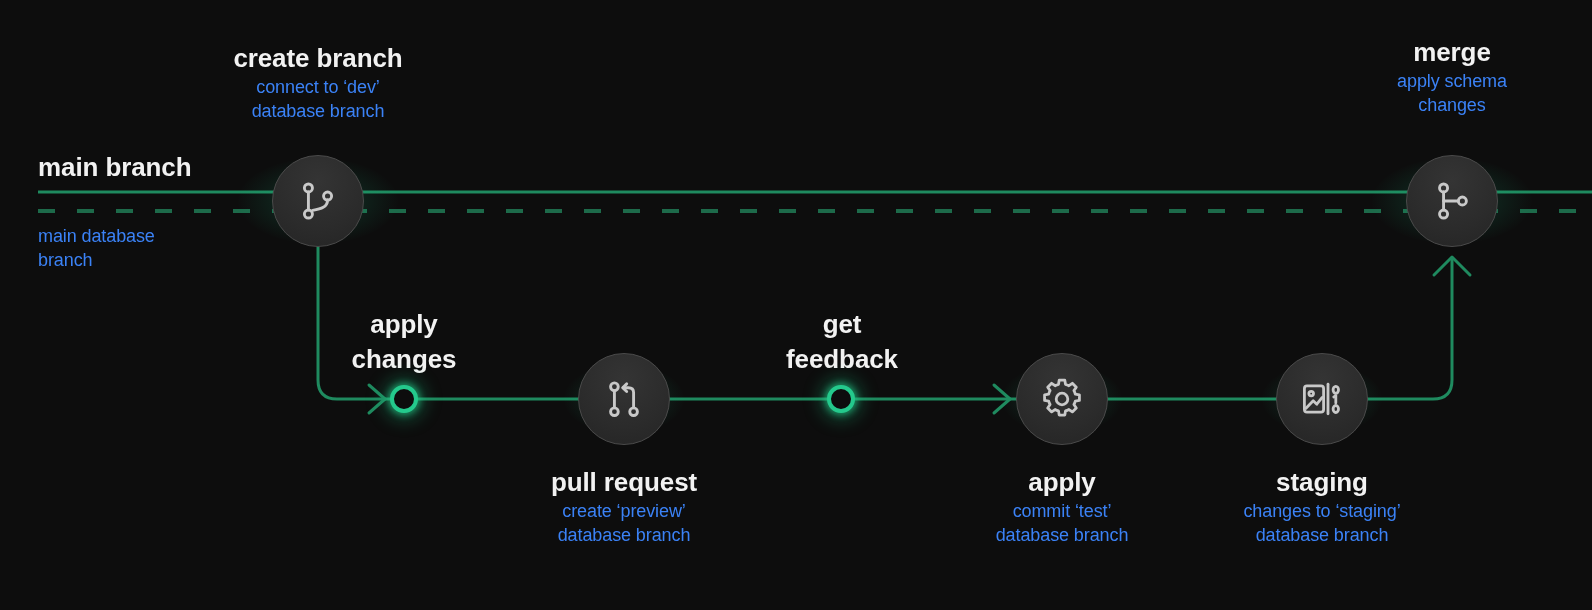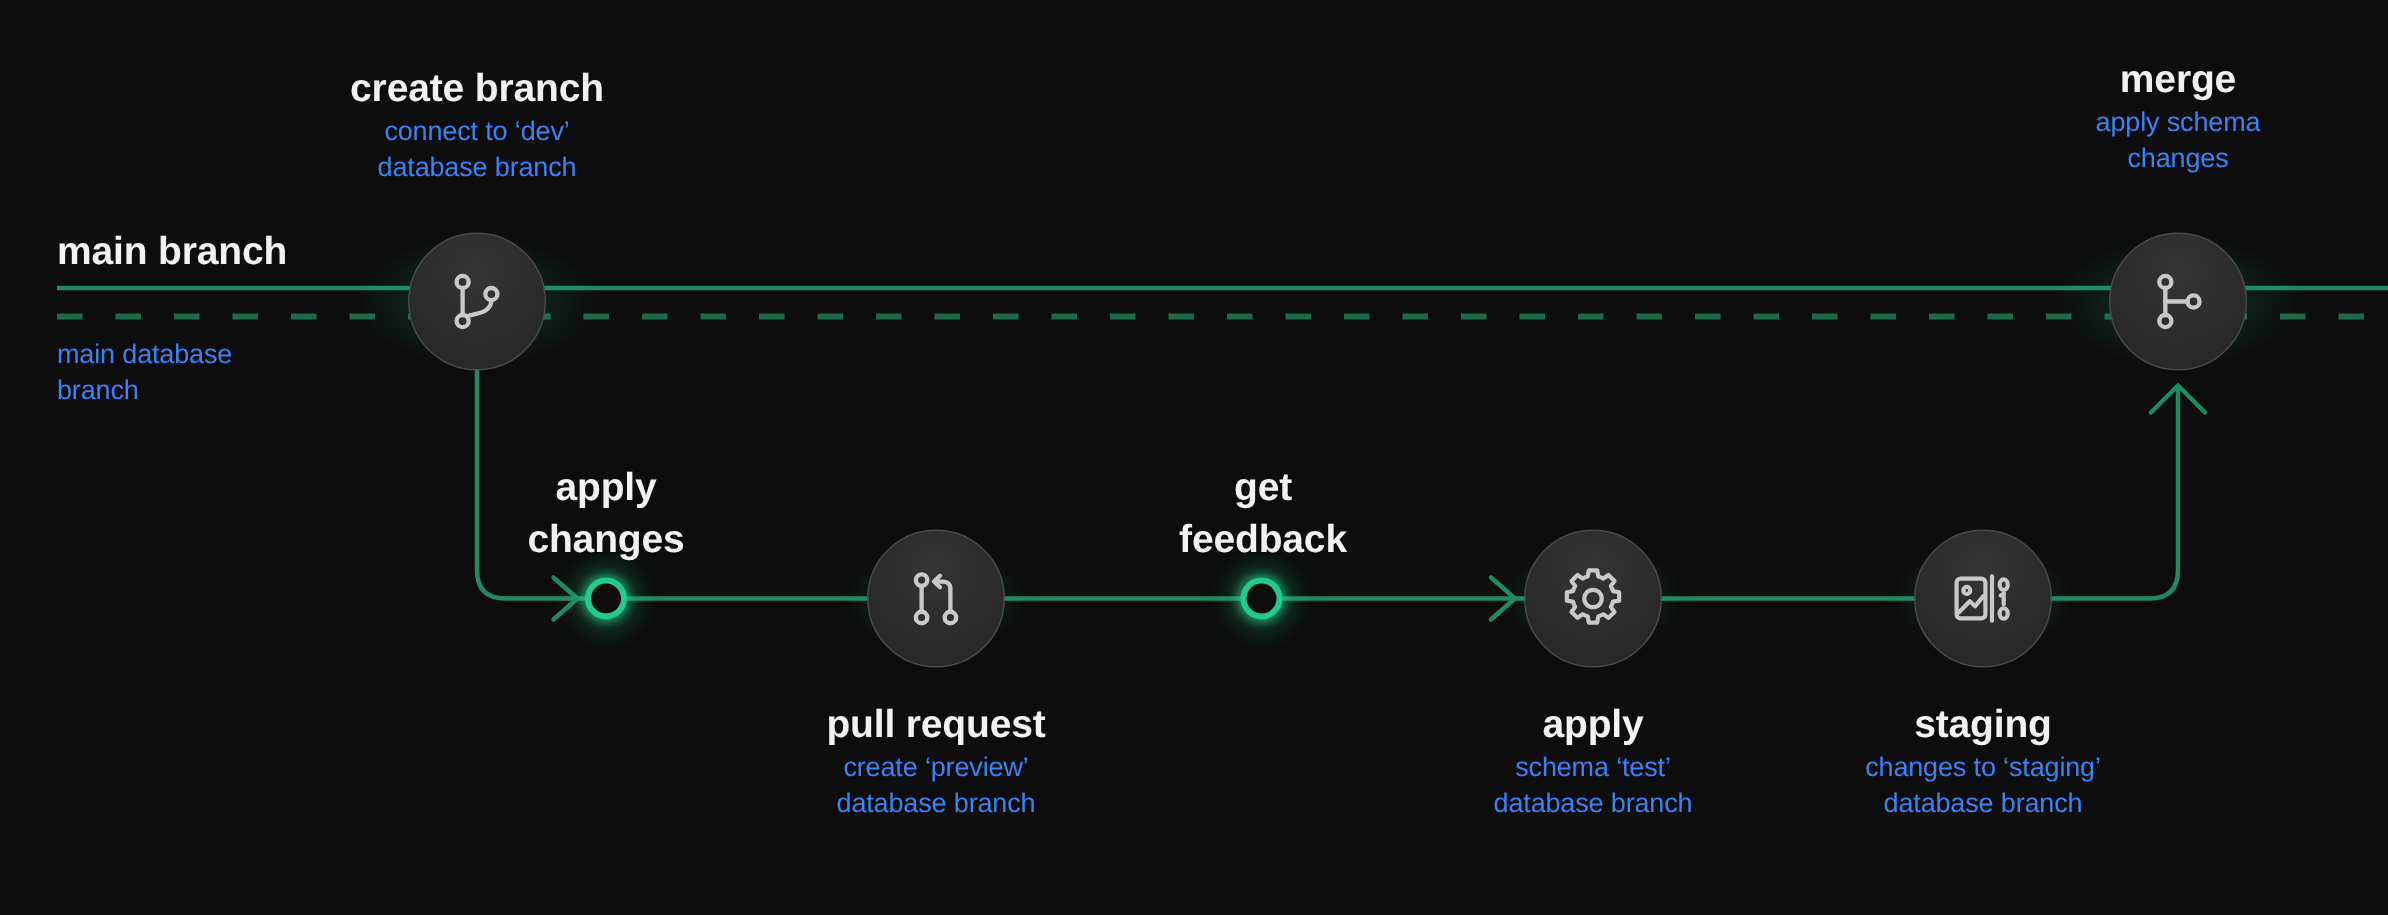--- a/index.html
+++ b/index.html
@@ -172,21 +172,21 @@
   </div>
 
   <div class="lbl ctr" style="left:624px; top:465px;">
     <span class="ttl">pull request</span>
     <span class="sub">create ‘preview’</span>
     <span class="sub">database branch</span>
   </div>
 
   <div class="lbl ctr" style="left:1062px; top:465px;">
     <span class="ttl">apply</span>
-    <span class="sub">schema ‘test’</span>
+    <span class="sub">commit ‘test’</span>
     <span class="sub">database branch</span>
   </div>
 
   <div class="lbl ctr" style="left:1322px; top:465px;text-align:center;">
     <span class="ttl">staging</span>
     <span class="sub">changes to ‘staging’</span>
     <span class="sub">database branch</span>
   </div>
 
   <div class="node big" style="left:318px; top:201px;">

